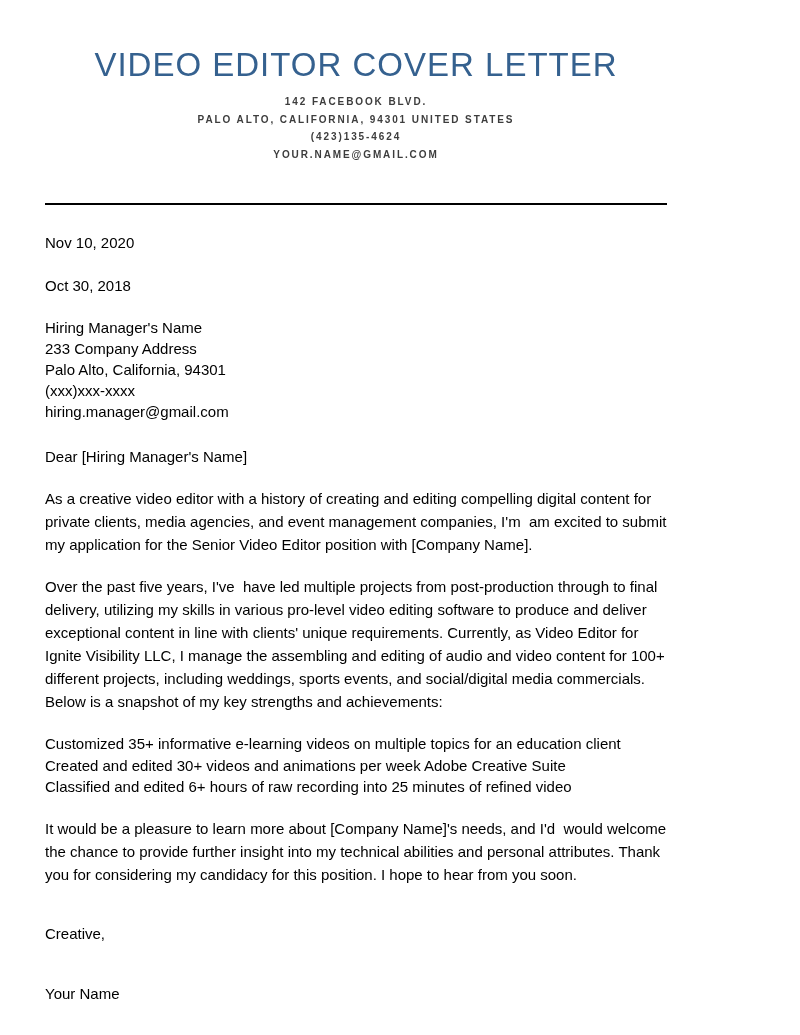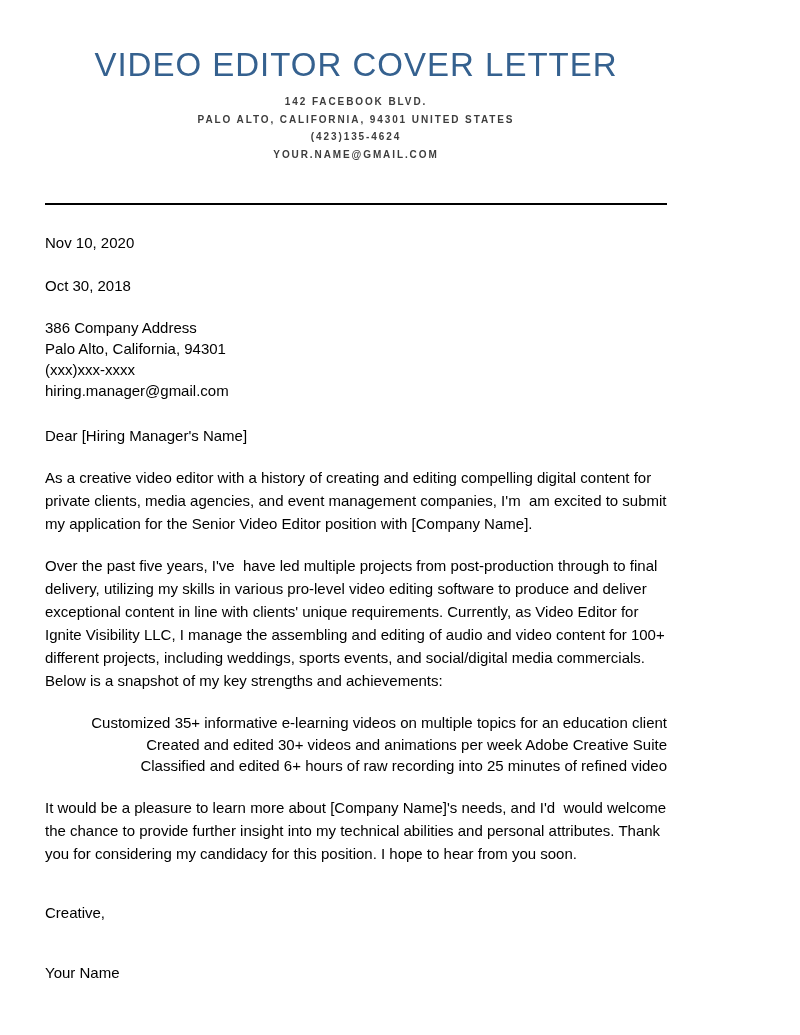--- a/index.html
+++ b/index.html
@@ -52,21 +52,21 @@
     line-height: 23px;
   }
   .date-sent   { margin-top: 26px; }
   .date-secondary { margin-top: 20px; }
   .recipient   { margin-top: 20px; line-height: 21px; }
   .salutation  { margin-top: 23px; }
   .para {
     margin: 19px 0 0 0;
     white-space: pre-wrap;
   }
-  .achievements { margin-top: 20px; line-height: 21.5px; text-align: right; }
+  .achievements { margin-top: 20px; line-height: 21.5px; }
   .signoff     { margin-top: 36px; }
   .signature   { margin-top: 37px; }
 </style>
 </head>
 <body>
 
 <div class="page">
 
   <header class="letterhead">
     <h1 class="title">VIDEO EDITOR COVER LETTER</h1>
@@ -78,21 +78,22 @@
 
   <hr class="rule">
 
   <section class="letter">
 
     <div class="date-sent">Nov 10, 2020</div>
 
     <div class="date-secondary">Oct 30, 2018</div>
 
     <div class="recipient">
-      <div>386 Company Address</div>
+      <div>Hiring Manager's Name</div>
+      <div>233 Company Address</div>
       <div>Palo Alto, California, 94301</div>
       <div>(xxx)xxx-xxxx</div>
       <div>hiring.manager@gmail.com</div>
     </div>
 
     <div class="salutation">Dear [Hiring Manager's Name]</div>
 
     <p class="para">As a creative video editor with a history of creating and editing compelling digital content for private clients, media agencies, and event management companies, I'm  am excited to submit my application for the Senior Video Editor position with [Company Name].</p>
 
     <p class="para">Over the past five years, I've  have led multiple projects from post-production through to final delivery, utilizing my skills in various pro-level video editing software to produce and deliver exceptional content in line with clients' unique requirements. Currently, as Video Editor for Ignite Visibility LLC, I manage the assembling and editing of audio and video content for 100+ different projects, including weddings, sports events, and social/digital media commercials. Below is a snapshot of my key strengths and achievements:</p>

